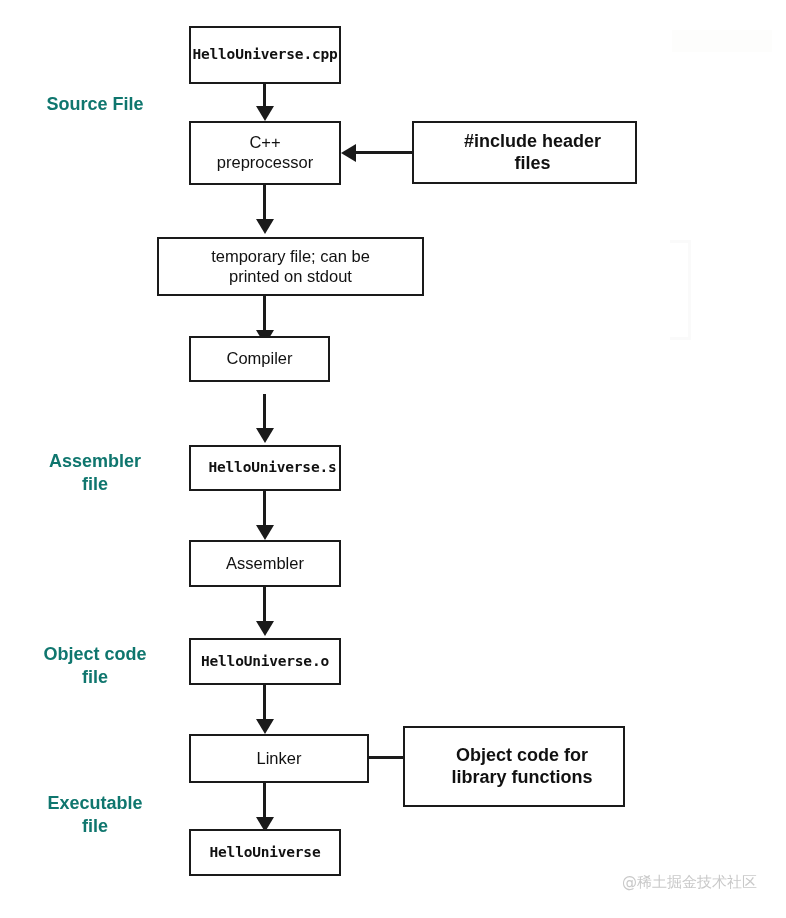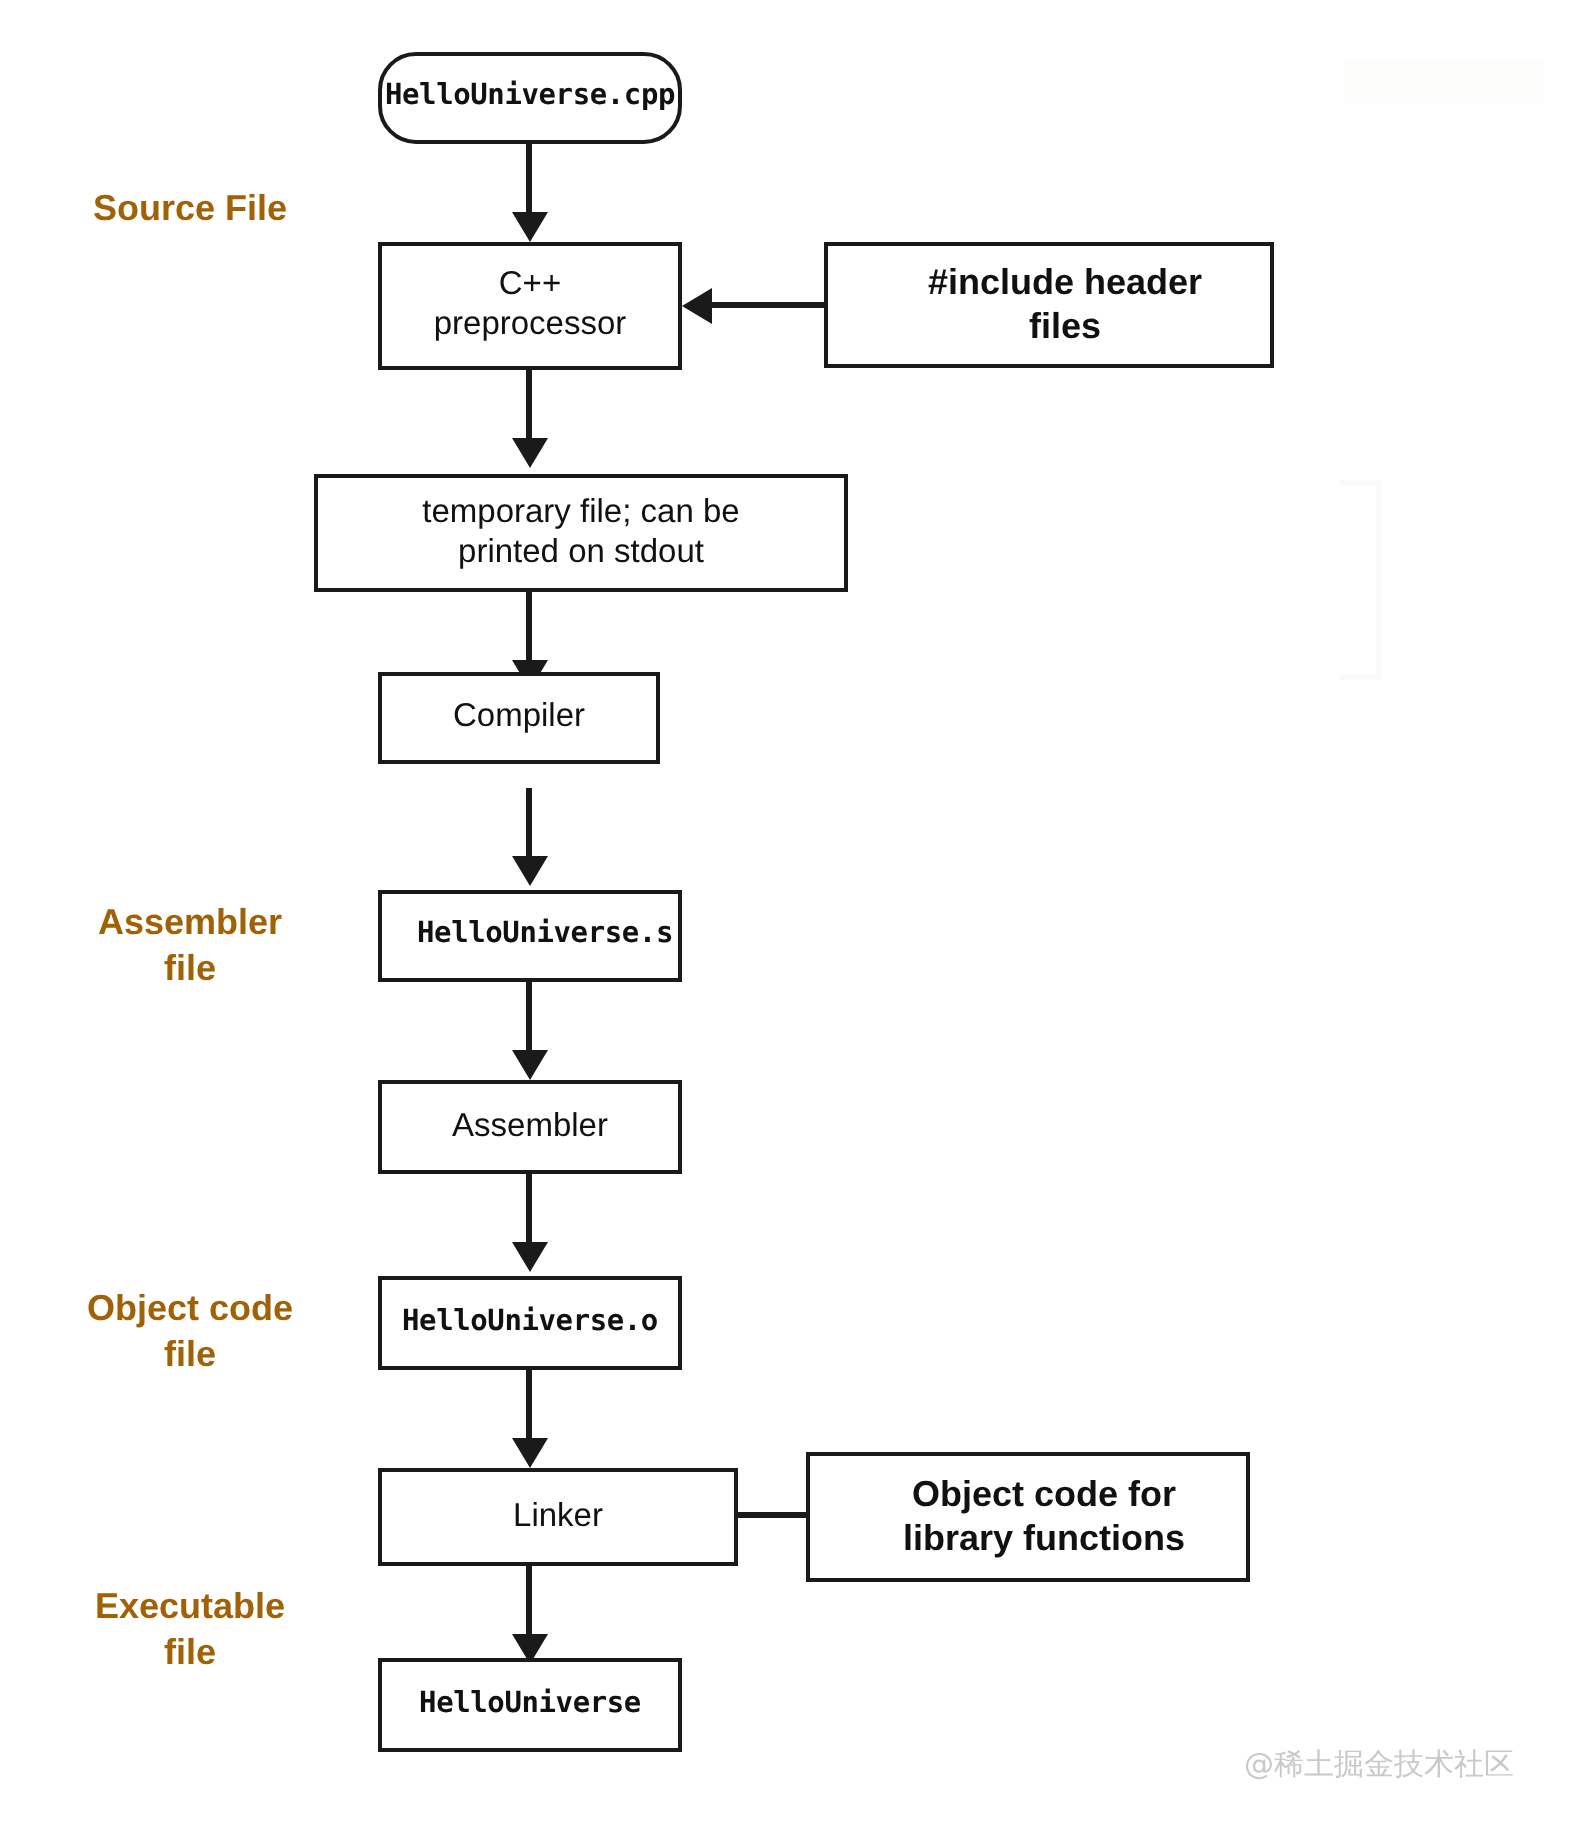--- a/index.html
+++ b/index.html
@@ -58,21 +58,21 @@
     font-weight: 700;
     margin-left: 16px;
   }
 
   
   .side-label {
     position: absolute;
     font-family: "Liberation Sans", sans-serif;
     font-size: 18px;
     font-weight: 700;
-    color: #a16207;
+    color: #0f766e;
     text-align: center;
     line-height: 1.25;
     z-index: 3;
   }
 
   
   .v-line {
     position: absolute;
     width: 3px;
     background: #1a1a1a;
@@ -172,21 +172,21 @@
 
   <div class="v-line" style="left:263px; top:685px; height:37px;"></div>
   <div class="arrow-down" style="left:255.5px; top:719px;"></div>
 
   <div class="h-line" style="left:352px; top:756px; width:53px;"></div>
   <div class="arrow-left" style="left:341px; top:748.5px;"></div>
 
   <div class="v-line" style="left:263px; top:783px; height:37px;"></div>
   <div class="arrow-down" style="left:255.5px; top:817px;"></div>
 
-  <div class="node mono" style="left:189px; top:26px; width:152px; height:46px;border-radius:19px;">
+  <div class="node mono" style="left:189px; top:26px; width:152px; height:58px;">
     <span class="txt" style="white-space:pre-line;">HelloUniverse.cpp</span>
   </div>
 
   <div class="node plain" style="left:189px; top:121px; width:152px; height:64px;">
     <span class="txt" style="white-space:pre-line;">C++
 preprocessor</span>
   </div>
 
   <div class="node strong" style="left:412px; top:121px; width:225px; height:63px;">
     <span class="txt" style="white-space:pre-line;">#include header
@@ -211,21 +211,21 @@
   </div>
 
   <div class="node mono" style="left:189px; top:638px; width:152px; height:47px;">
     <span class="txt" style="white-space:pre-line;">HelloUniverse.o</span>
   </div>
 
   <div class="node plain" style="left:189px; top:734px; width:180px; height:49px;">
     <span class="txt" style="white-space:pre-line;">Linker</span>
   </div>
 
-  <div class="node strong" style="left:403px; top:726px; width:222px; height:65px;">
+  <div class="node strong" style="left:403px; top:726px; width:222px; height:81px;">
     <span class="txt" style="white-space:pre-line;">Object code for
 library functions</span>
   </div>
 
   <div class="node mono" style="left:189px; top:829px; width:152px; height:47px;">
     <span class="txt" style="white-space:pre-line;">HelloUniverse</span>
   </div>
 
   <div class="watermark" style="left:622px; top:873px;">
     <span>@稀土掘金技术社区</span>

